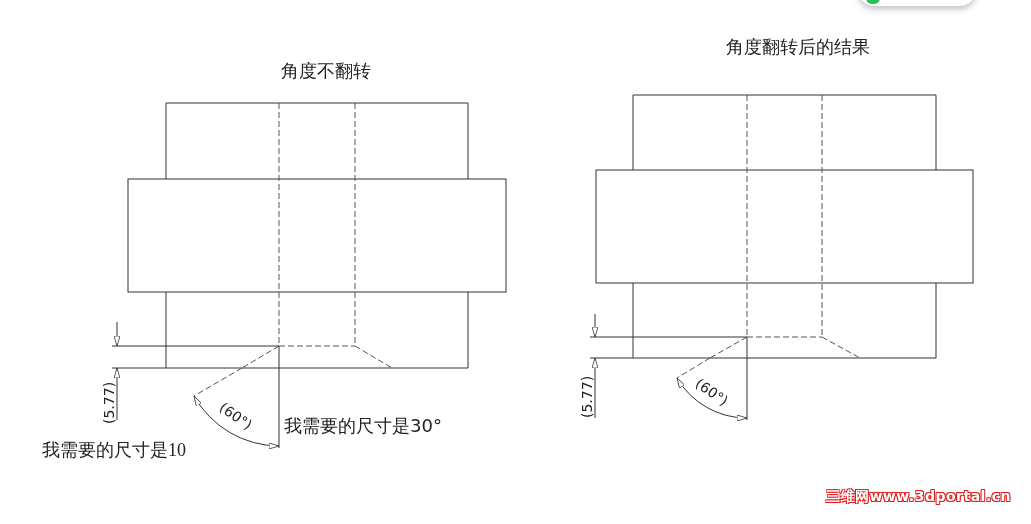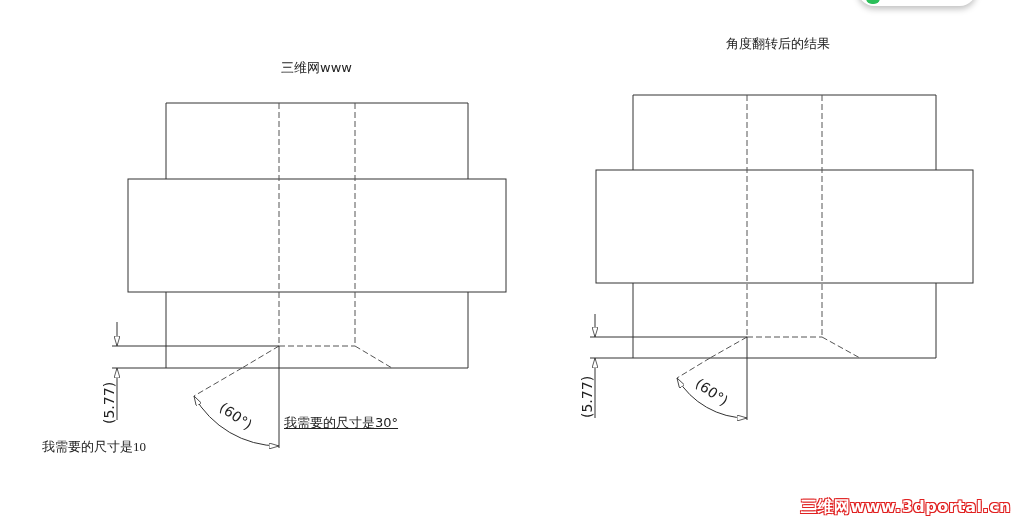--- a/index.html
+++ b/index.html
@@ -1,21 +1,21 @@
 <!DOCTYPE html>
 <html><head>
   <meta charset="utf-8">
   <style>
     html, body { margin: 0; padding: 0; background: #ffffff; }
     body { width: 1031px; height: 524px; position: relative; overflow: hidden;
            font-family: "DejaVu Sans", "Liberation Sans", sans-serif; }
-    .label { position: absolute; font-size: 13px; color: #222; white-space: nowrap; }
+    .label { position: absolute; font-size: 18px; color: #222; white-space: nowrap; }
     .dimtext { position: absolute; font-size: 14px; color: #222; white-space: nowrap; }
     .rot { transform-origin: left top; transform: rotate(-90deg); }
-    .watermark { position: absolute; right: 20px; bottom: 6px; font-size: 16px; font-weight: bold;
+    .watermark { position: absolute; right: 20px; bottom: 18px; font-size: 14px; font-weight: bold;
                  color: #fff; letter-spacing: 0.5px;
                  text-shadow: -1px -1px 0 #e02020, 1px -1px 0 #e02020, -1px 1px 0 #e02020, 1px 1px 0 #e02020; }
     .corner-widget { position: absolute; left: 858px; top: -30px; width: 118px; height: 36px;
                      background: #fff; border-radius: 16px; box-shadow: 0 3px 6px rgba(0,0,0,0.25); }
     .corner-dot { position: absolute; left: 8px; bottom: 2px; width: 14px; height: 6px;
                   background: #2bbf5a; border-radius: 0 0 8px 8px; }
     svg { position: absolute; left: 0; top: 0; }
   </style>
 </head>
 <body>
@@ -73,23 +73,23 @@
     </g>
     <line x1="590" y1="337" x2="747" y2="337"></line>
     <line x1="590" y1="358" x2="633" y2="358"></line>
     <line x1="595" y1="314" x2="595" y2="337" marker-end="url(#arr)"></line>
     <line x1="595" y1="418" x2="595" y2="358" marker-end="url(#arr)"></line>
     <line x1="747" y1="337" x2="747" y2="420"></line>
     <path d="M677,378 A81,81 0 0 0 747,418" marker-start="url(#arr)" marker-end="url(#arr)"></path>
   </g>
 </svg>
 
-<div class="label" style="left:281px; top:59px;">三维网www</div>
+<div class="label" style="left:281px; top:59px;">角度不翻转</div>
 <div class="dimtext rot" style="left:101px; top:424px;">(5.77)</div>
 <div class="dimtext" style="left:218px; top:408px; transform: rotate(35deg);">(60°)</div>
 <div class="label" style="left:42px; top:438px;font-family:Liberation Serif, serif;">我需要的尺寸是10</div>
-<div class="label" style="left:284px; top:414px;text-decoration:underline;">我需要的尺寸是30°</div>
+<div class="label" style="left:284px; top:414px;">我需要的尺寸是30°</div>
 
 <div class="label" style="left:726px; top:35px;">角度翻转后的结果</div>
 <div class="dimtext rot" style="left:579px; top:418px;">(5.77)</div>
 <div class="dimtext" style="left:694px; top:384px; transform: rotate(35deg);">(60°)</div>
 
 <div class="watermark">三维网www.3dportal.cn</div>
 
 </body></html>

